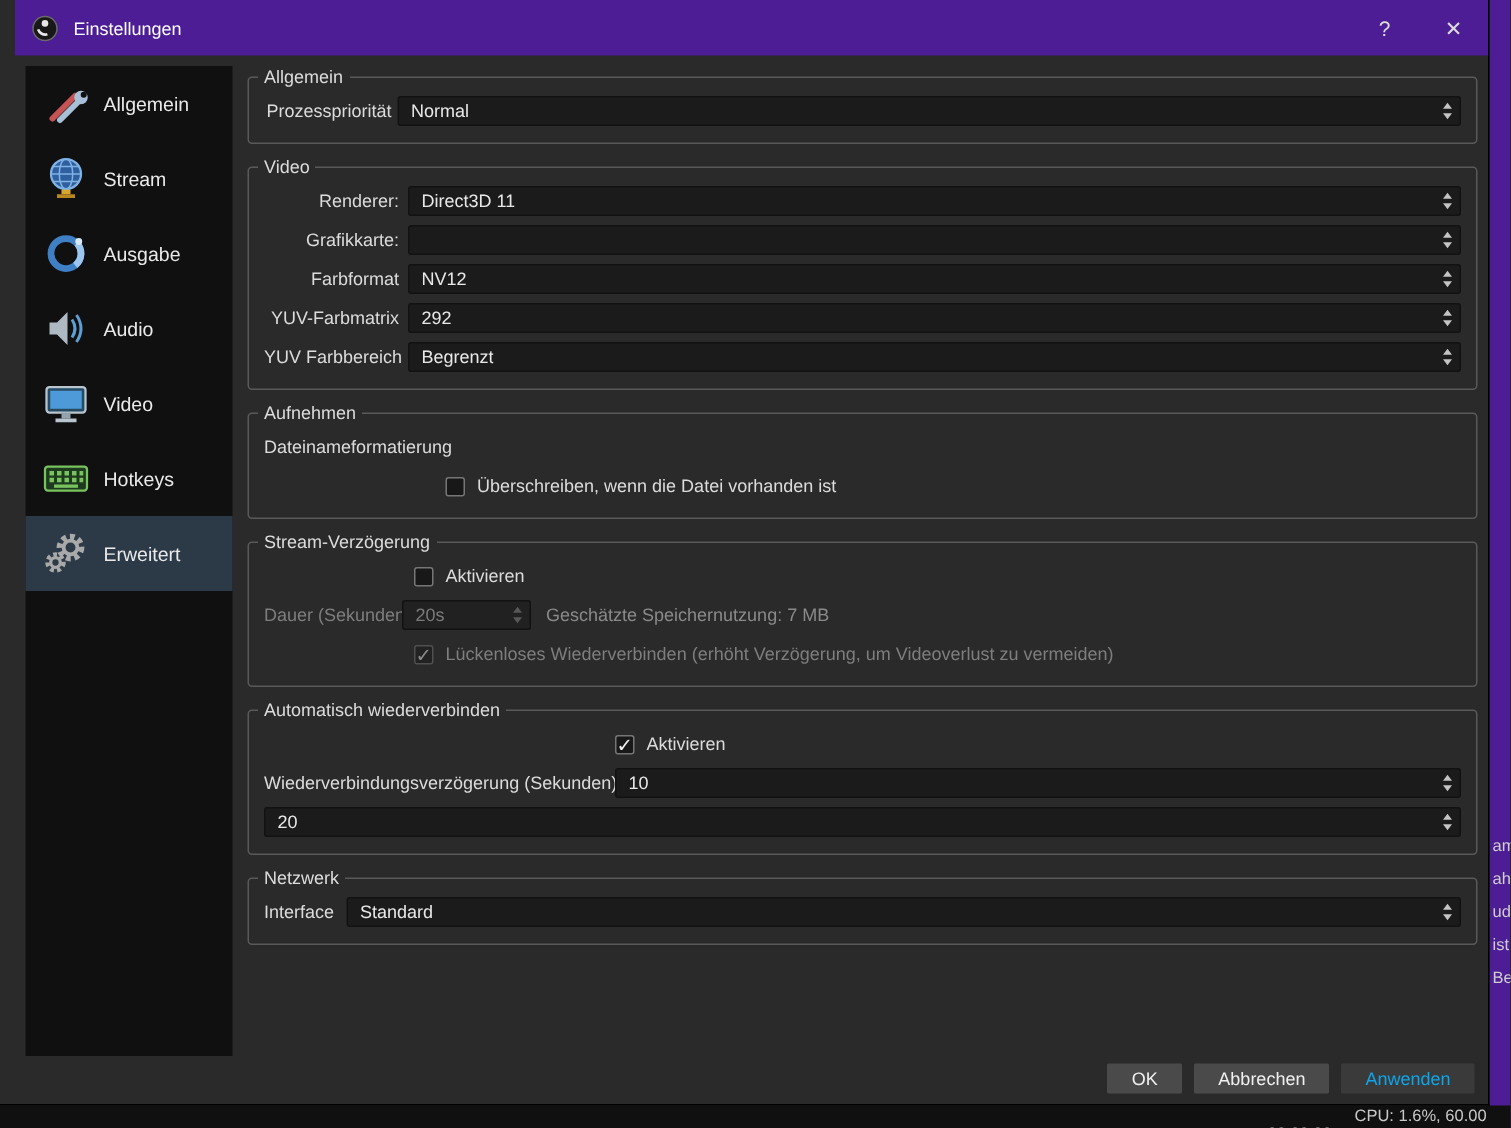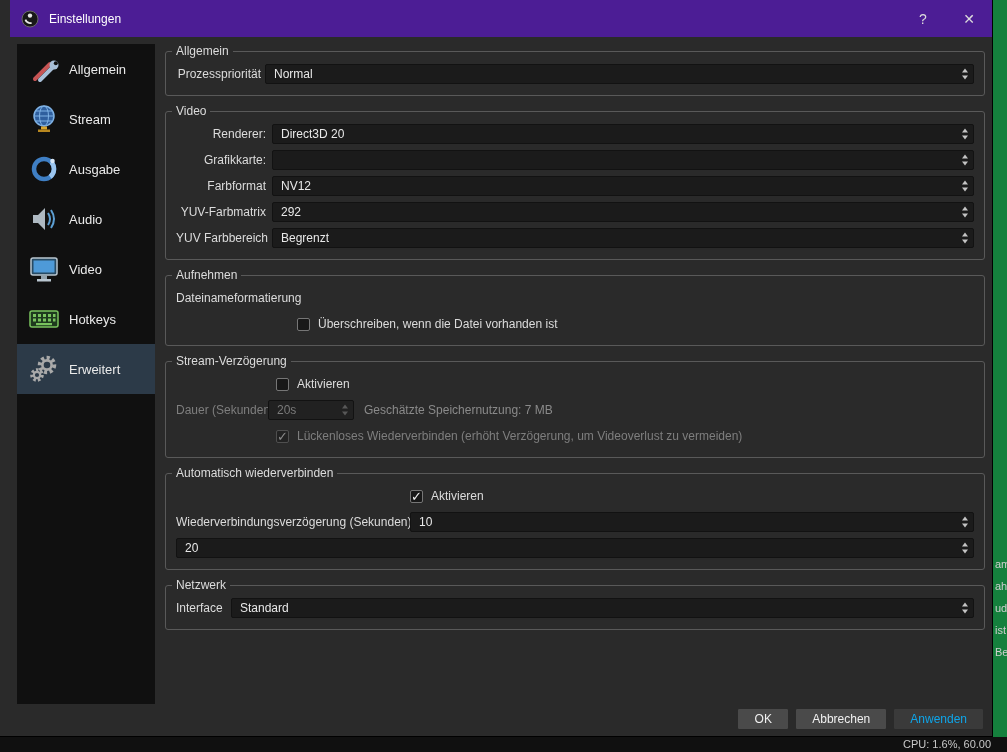--- a/index.html
+++ b/index.html
@@ -4,21 +4,21 @@
 <style>
   * { box-sizing: border-box; }
   html,body { margin:0; padding:0; }
   body {
     width:1007px; height:752px; position:relative; overflow:hidden;
     background:#141414; font-family:"Liberation Sans", sans-serif;
     font-size:12px; color:#e6e6e6; -webkit-font-smoothing:antialiased;
   }
 
   
-  .behind-strip { position:absolute; right:0; top:0; width:14px; height:752px; background:#15803d; }
+  .behind-strip { position:absolute; right:0; top:0; width:14px; height:752px; background:#4c1d95; }
   .frag { position:absolute; left:2px; font-size:11px; color:#cfcfcf; white-space:nowrap; }
   .statusbar { position:absolute; left:0; bottom:0; width:1007px; height:15px; background:#101010; }
   .status-time { position:absolute; left:845px; top:13px; font-size:11px; color:#c8c8c8; }
   .status-cpu  { position:absolute; left:903px; top:1px; font-size:11px; color:#c8c8c8; white-space:nowrap; }
 
   
   .dialog {
     position:absolute; left:0; top:0; width:993px; height:737px;
     background:#2a2a2a; border-right:1px solid #000; border-bottom:1px solid #000;
   }
@@ -225,21 +225,21 @@
             </span>
         </div>
       </div>
     </fieldset>
 
     <fieldset class="group">
       <legend>Video</legend>
       <div class="row">
         <span class="lbl vlbl">Renderer:</span>
         <div class="field">
-          <span class="val">Direct3D 20</span>
+          <span class="val">Direct3D 11</span>
           <span class="arrows">
               <i class="up"></i>
               <i class="dn"></i>
             </span>
         </div>
       </div>
       <div class="row">
         <span class="lbl vlbl">Grafikkarte:</span>
         <div class="field">
           <span class="val"></span>

